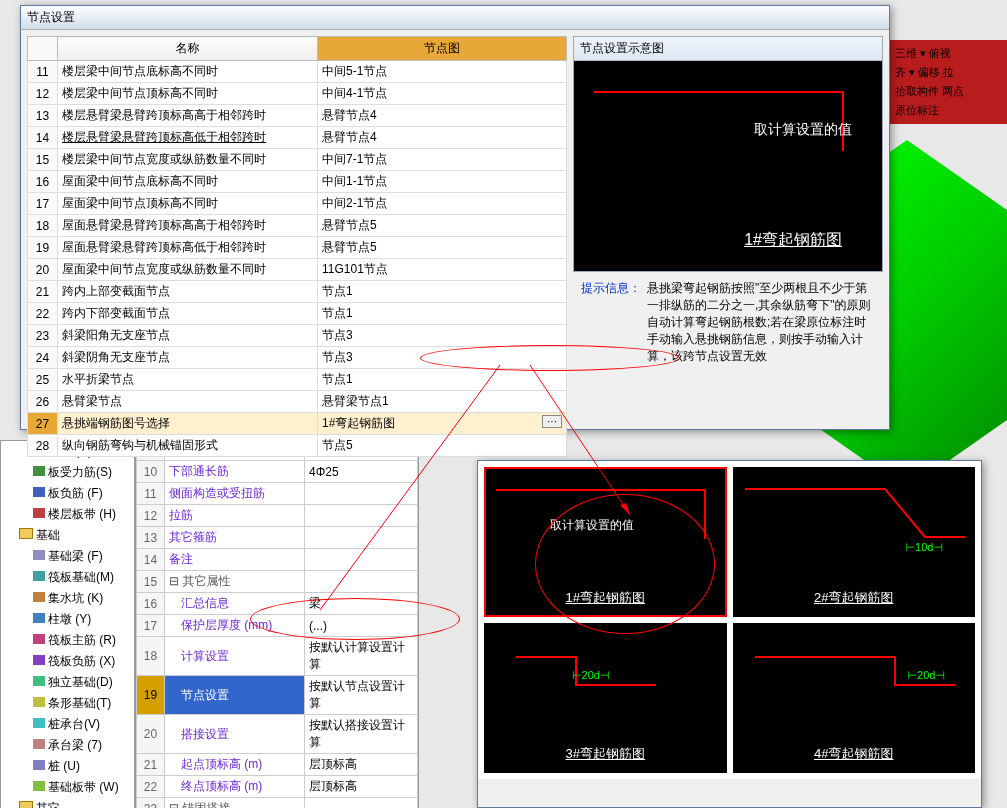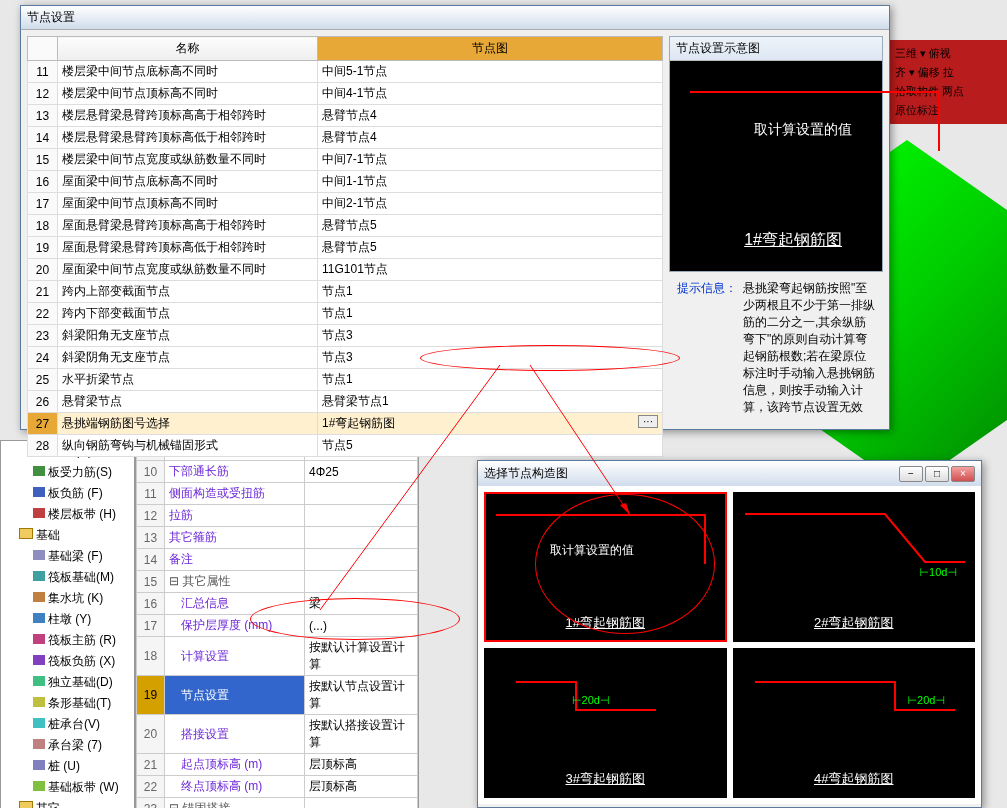--- a/index.html
+++ b/index.html
@@ -15,21 +15,21 @@
 .prop-grid{position:absolute;top:440px;left:135px;width:284px;background:#fff;border:1px solid #999;}
 .prop-grid table{width:100%;border-collapse:collapse;}
 .prop-grid td{border:1px solid #ccc;padding:2px 4px;font-size:12px;height:18px;}
 .prop-grid .rn{width:28px;text-align:center;background:#f5f5f5;color:#666;}
 .prop-grid .nm{width:140px;color:#6d28d9;}
 .prop-grid .nm.g{color:#555;}
 .prop-grid .rn.selR{background:#d4a000;color:#000;}
 .dialog1{position:absolute;top:5px;left:20px;width:870px;height:425px;background:#f0f0f0;border:1px solid #5a7aa0;box-shadow:2px 2px 8px rgba(0,0,0,0.4);z-index:10;}
 .titlebar{background:linear-gradient(#fff,#d0dcec);padding:3px 6px;font-size:12px;border-bottom:1px solid #aaa;}
 .d1-body{display:flex;padding:6px;gap:6px;}
-.d1-left{width:636px;}
+.d1-left{width:540px;}
 .d1-left table{width:100%;border-collapse:collapse;background:#fff;}
 .d1-left th{background:linear-gradient(#fdfdfd,#eee);border:1px solid #bbb;padding:3px;font-weight:normal;}
 .d1-left th.hl{background:#e8a838;}
 .d1-left td{border:1px solid #ddd;padding:2px 4px;height:17px;}
 .d1-left .rn{width:30px;text-align:center;background:#fafafa;}
 .d1-left tr.selR{background:#fff0d0;}
 .d1-left tr.selR .rn{background:#e8a838;}
 .ell-btn{float:right;border:1px solid #888;background:#eee;padding:0 4px;cursor:pointer;font-size:10px;}
 .d1-right{flex:1;}
 .preview-box{border:1px solid #99aabb;background:#f5f8fc;}
@@ -196,21 +196,21 @@
               <td style="width: 260px;">楼层梁中间节点顶标高不同时</td>
               <td>中间4-1节点</td>
             </tr>
             <tr>
               <td class="rn">13</td>
               <td style="width: 260px;">楼层悬臂梁悬臂跨顶标高高于相邻跨时</td>
               <td>悬臂节点4</td>
             </tr>
             <tr>
               <td class="rn">14</td>
-              <td style="width: 260px;">楼层悬臂梁悬臂跨顶标高低于相邻跨时</td>
+              <td style="width: 260px; text-decoration: underline;">楼层悬臂梁悬臂跨顶标高低于相邻跨时</td>
               <td>悬臂节点4</td>
             </tr>
             <tr>
               <td class="rn">15</td>
               <td style="width: 260px;">楼层梁中间节点宽度或纵筋数量不同时</td>
               <td>中间7-1节点</td>
             </tr>
             <tr>
               <td class="rn">16</td>
               <td style="width: 260px;">屋面梁中间节点底标高不同时</td>
@@ -294,39 +294,31 @@
       </div>
     </div>
   </div>
   <div class="dlg-buttons">
     <span class="btn primary">确定</span>
     <span class="btn">取消</span>
   </div>
 </div>
 
 <div class="dialog2">
-  <div class="titlebar2">
-    <span>选择节点构造图</span>
-    <div class="winbtns">
-      <span class="winbtn">−</span>
-      <span class="winbtn">□</span>
-      <span class="winbtn close">×</span>
-    </div>
-  </div>
   <div class="d2-grid" id="d2-grid">
       <div class="d2-cell sel">
         <div style="position: absolute; border-top: 2px solid rgb(255, 0, 0); top: 20px; left: 10px; width: 210px; height: 50px; border-right: 2px solid rgb(255, 0, 0);"></div>
         <div class="lbl" style="top: 48px; left: 64px; bottom: auto; transform: none; font-size: 12px; text-decoration: none;">取计算设置的值</div>
         <div class="lbl">1#弯起钢筋图</div>
       </div>
       <div class="d2-cell">
         <div style="position: absolute; top: 18px; left: 10px; width: 220px; height: 70px;"><svg width="220" height="70">
             <polyline points="0,2 140,2 180,50 220,50" stroke="#ff0000" stroke-width="2" fill="none"></polyline>
           </svg></div>
-        <div class="dim" style="top: 72px; right: 16px;">⊢10d⊣</div>
+        <div class="dim" style="top: 72px; right: 30px;">⊢10d⊣</div>
         <div class="lbl">2#弯起钢筋图</div>
       </div>
       <div class="d2-cell">
         <div style="position: absolute; top: 30px; left: 30px; width: 180px; height: 40px;"><svg width="180" height="40">
             <polyline points="0,2 60,2 60,30 140,30" stroke="#ff0000" stroke-width="2" fill="none"></polyline>
           </svg></div>
         <div class="dim" style="top: 44px; left: 86px;">⊢20d⊣</div>
         <div class="lbl">3#弯起钢筋图</div>
       </div>
       <div class="d2-cell">

